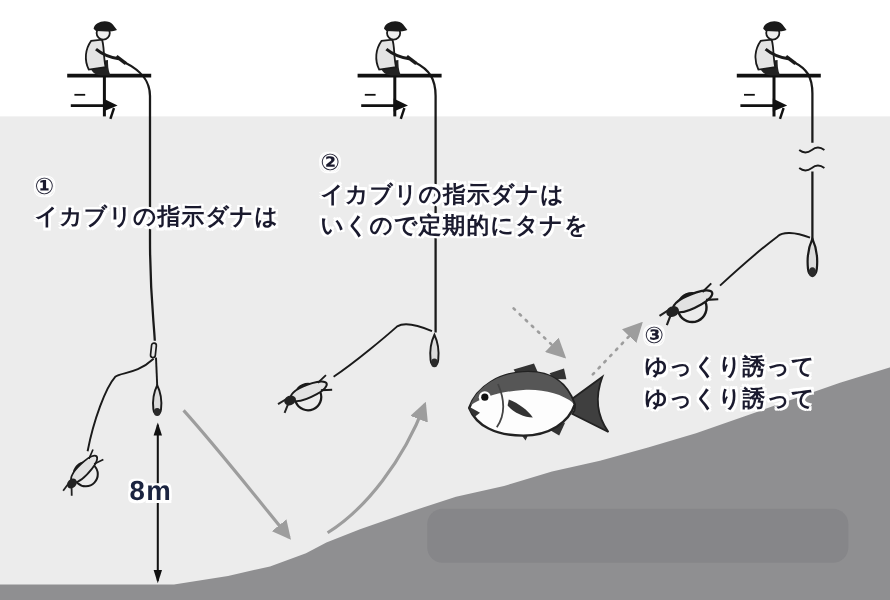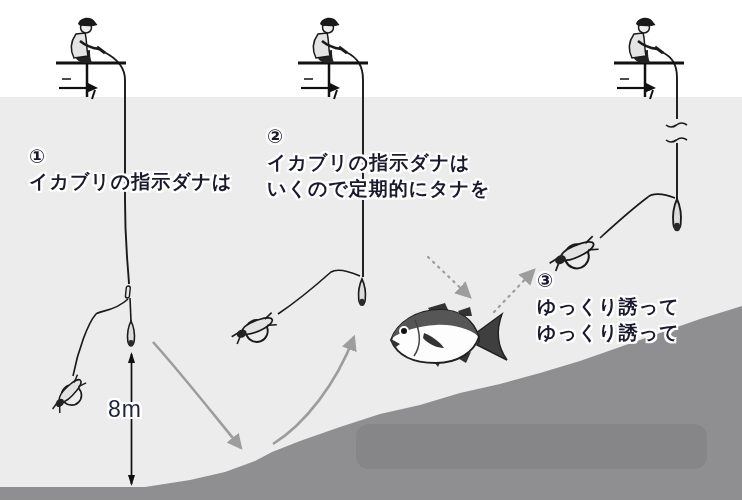--- a/index.html
+++ b/index.html
@@ -7,21 +7,21 @@
          font-family:"Liberation Sans","DejaVu Sans",sans-serif;}
   .stage svg{position:absolute;left:0;top:0;}
   .note{position:absolute;font-weight:700;color:#1a1a2e;font-size:19px;line-height:25px;
         letter-spacing:1px;white-space:nowrap;
         text-shadow:-2px -2px 0 #fff,2px -2px 0 #fff,-2px 2px 0 #fff,2px 2px 0 #fff,
                     -2px 0 0 #fff,2px 0 0 #fff,0 -2px 0 #fff,0 2px 0 #fff;}
   .note .num{font-size:19px;}
   #t1{left:29px;top:144px;}
   #t2{left:267px;top:124px;line-height:26px;}
   #t3{left:537px;top:268px;line-height:26px;}
-  #depth{position:absolute;left:108px;top:396px;font-weight:400;font-size:23px;color:#1b2440;
+  #depth{position:absolute;left:108px;top:396px;font-weight:700;font-size:23px;color:#1b2440;
          letter-spacing:1px;
          text-shadow:-2px -2px 0 #fff,2px -2px 0 #fff,-2px 2px 0 #fff,2px 2px 0 #fff,
                      -2px 0 0 #fff,2px 0 0 #fff,0 -2px 0 #fff,0 2px 0 #fff;}
 </style>
 </head>
 <body>
 
 <div class="stage">
 
 <svg width="742" height="500" viewBox="0 0 742 500">

